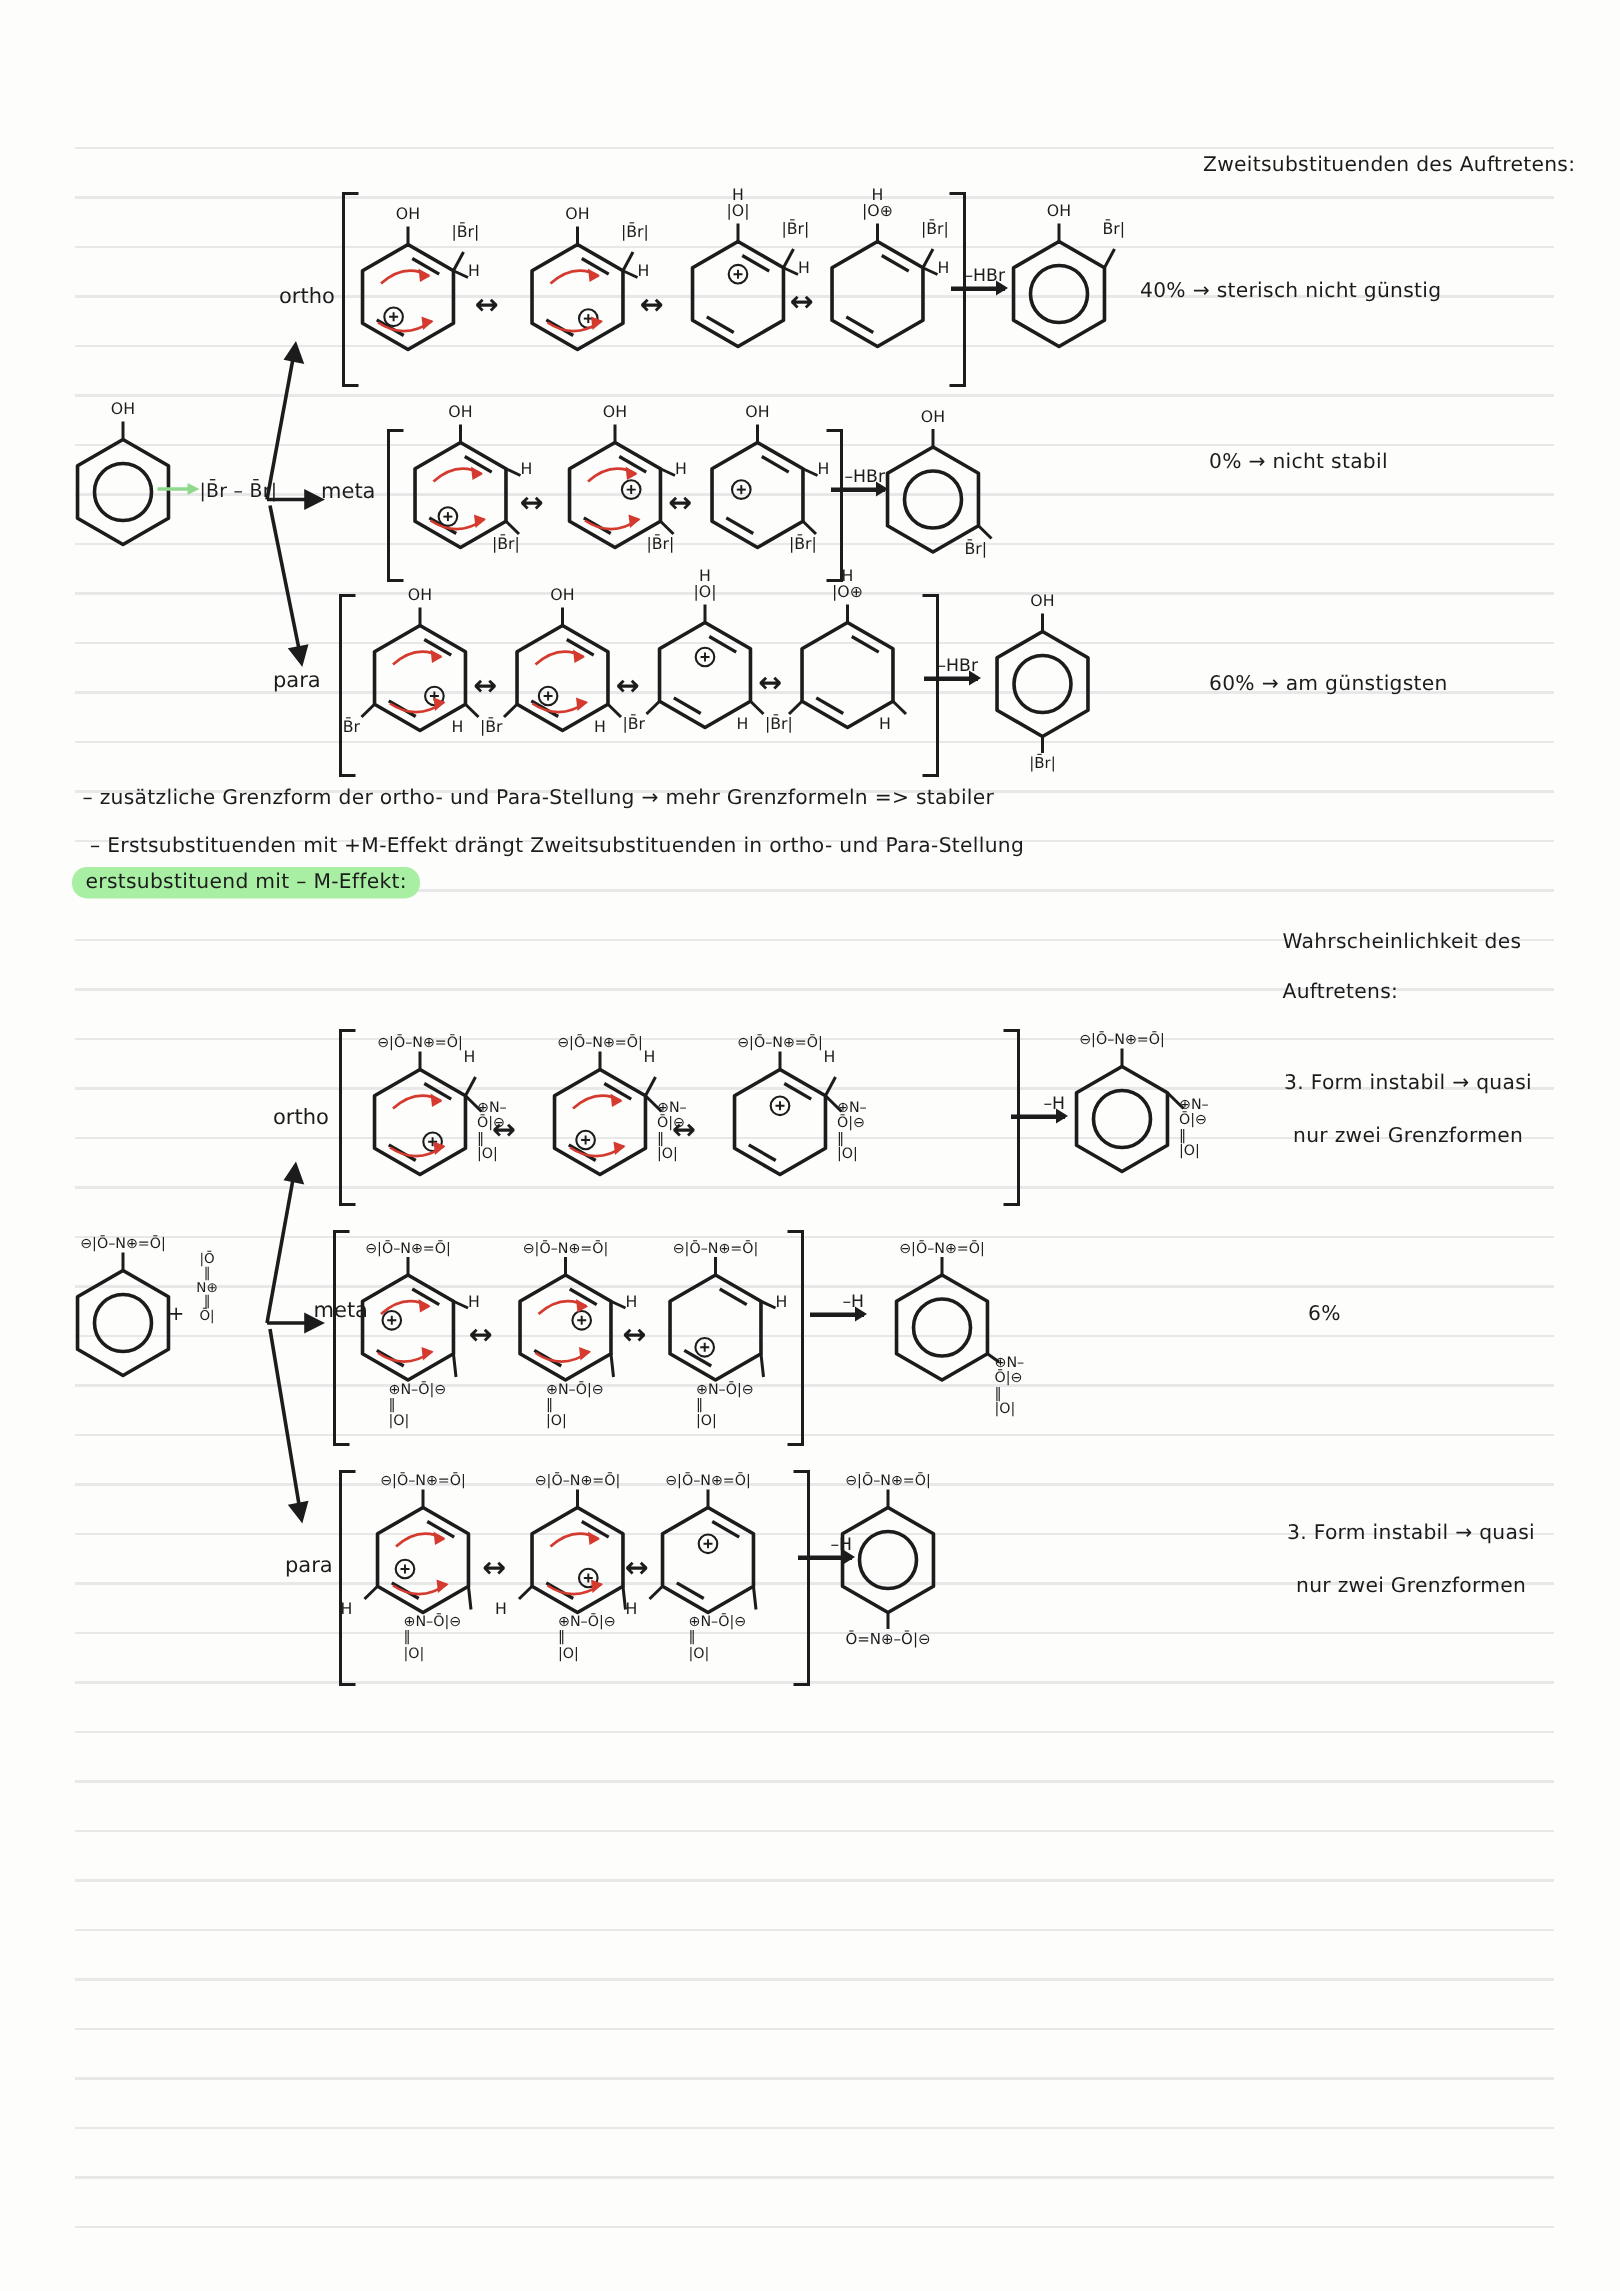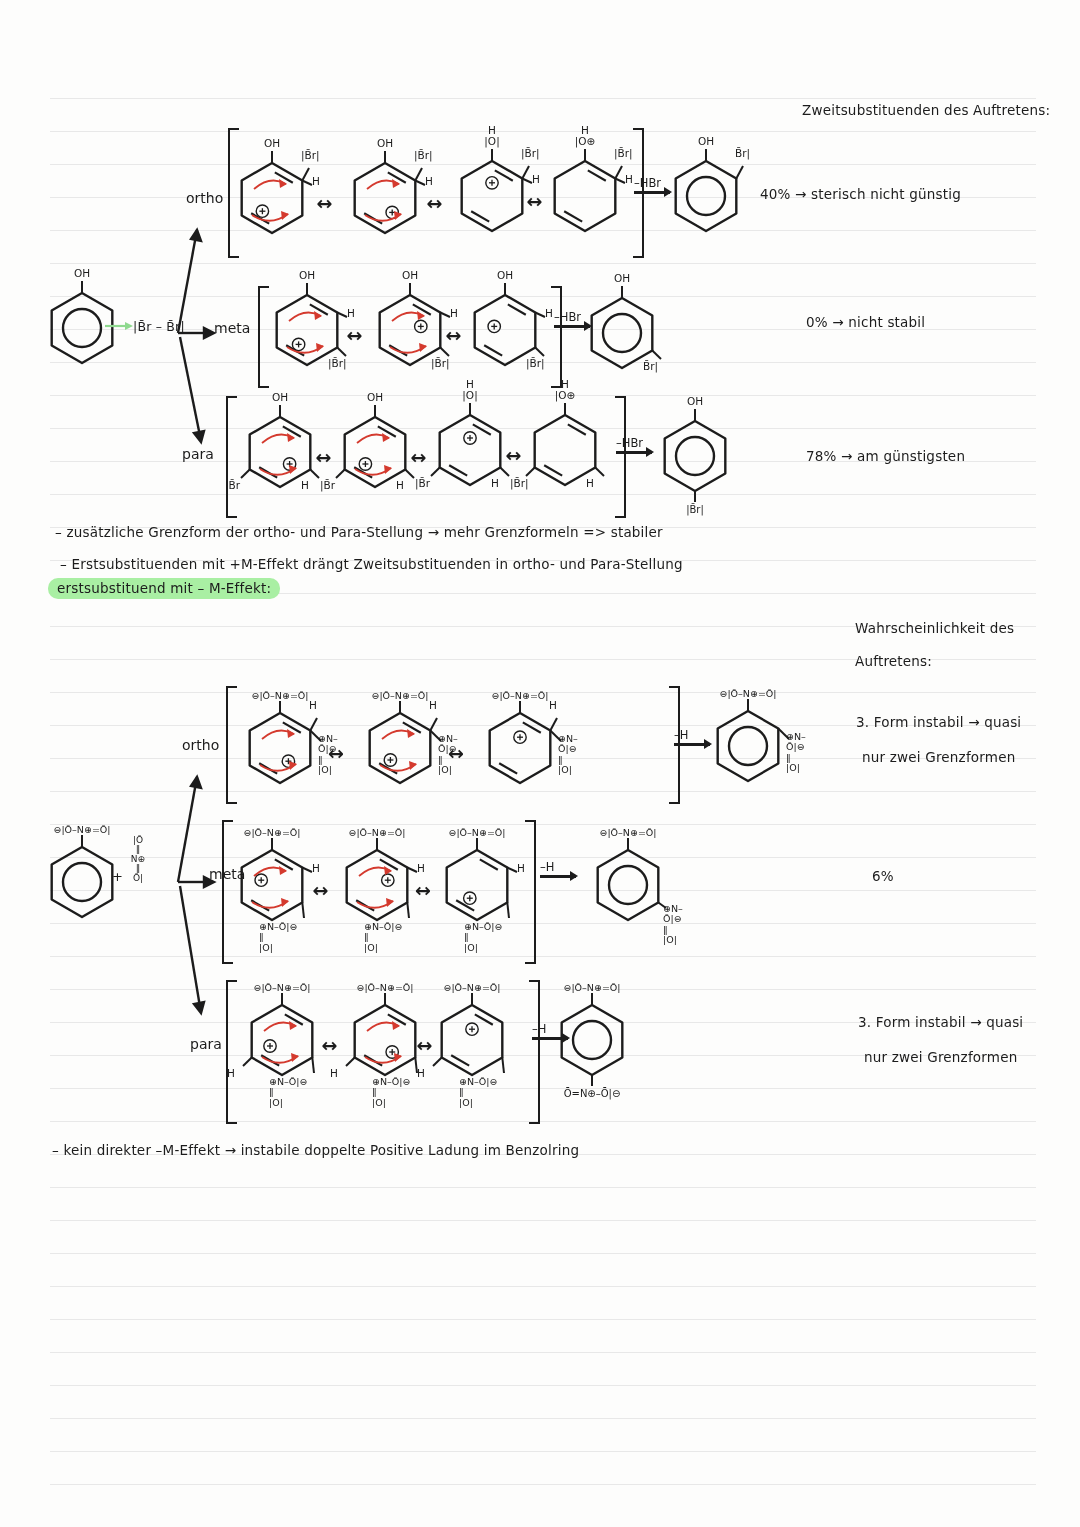--- a/index.html
+++ b/index.html
@@ -19,21 +19,21 @@
   .lb-bl{left:10px;top:112px;}
   .lb-br{left:86px;top:112px;}
   .lb-b{left:-10px;right:-10px;top:132px;text-align:center;font-size:10px;}
   .lb-rn{left:103px;top:70px;font-size:9.5px;}
   .lb-rb{left:100px;top:103px;font-size:9.5px;}
   .lb-bn{left:52px;top:121px;font-size:9.5px;}
   .resarrow{position:absolute;font-size:19px;font-weight:bold;z-index:3;}
   .brk{position:absolute;width:9px;}
   .brk.l{border-left:2.6px solid #1c1c1c;border-top:2.6px solid #1c1c1c;border-bottom:2.6px solid #1c1c1c;}
   .brk.r{border-right:2.6px solid #1c1c1c;border-top:2.6px solid #1c1c1c;border-bottom:2.6px solid #1c1c1c;}
-  .rxn{position:absolute;text-align:left;z-index:3;}
+  .rxn{position:absolute;text-align:right;z-index:3;}
   .rxn .rl{font-size:11.5px;margin-bottom:1px;}
   .rxn .ar{position:relative;width:36px;height:2.6px;background:#1c1c1c;margin:0 auto;}
   .rxn .ar::after{content:"";position:absolute;right:-2px;top:-4.4px;width:0;height:0;
        border:5.5px solid transparent;border-left:8px solid #1c1c1c;border-right:0;}
   .vtext{position:absolute;font-size:9px;line-height:1.05;white-space:pre-line;text-align:center;}
   svg.overlay{position:absolute;z-index:2;}
 </style>
 </head>
 <body>
 
@@ -62,33 +62,32 @@
     </g>
   </svg>
 
   <svg class="overlay" style="left:104px;top:319px" width="32" height="14">
     <line x1="1" y1="7" x2="23" y2="7" stroke="#8fd98f" stroke-width="2.2"></line>
     <polygon points="29,7 21,3 21,11" fill="#8fd98f"></polygon>
   </svg>
 
   <div class="note" style="left:802px;top:102px">Zweitsubstituenden des Auftretens:</div>
   <div class="note" style="left:760px;top:186px">40% → sterisch nicht günstig</div>
-  <div class="note" style="left:806px;top:314px">0% → nicht stabil</div>
-  <div class="note" style="left:806px;top:448px">78% → am günstigsten</div>
+  <div class="note" style="left:806px;top:300px">0% → nicht stabil</div>
+  <div class="note" style="left:806px;top:448px">60% → am günstigsten</div>
   <div class="note" style="left:55px;top:524px">– zusätzliche Grenzform der ortho- und Para-Stellung → mehr Grenzformeln =&gt; stabiler</div>
   <div class="note" style="left:60px;top:556px">– Erstsubstituenden mit +M-Effekt drängt Zweitsubstituenden in ortho- und Para-Stellung</div>
   <div class="note" style="left:48px;top:580px"><span class="hl">erstsubstituend mit – M-Effekt:</span></div>
   <div class="note" style="left:855px;top:620px">Wahrscheinlichkeit des</div>
   <div class="note" style="left:855px;top:653px">Auftretens:</div>
   <div class="note" style="left:856px;top:714px">3. Form instabil → quasi</div>
   <div class="note" style="left:862px;top:749px">nur zwei Grenzformen</div>
   <div class="note" style="left:872px;top:868px">6%</div>
   <div class="note" style="left:858px;top:1014px">3. Form instabil → quasi</div>
   <div class="note" style="left:864px;top:1049px">nur zwei Grenzformen</div>
-  <div class="note" style="left:52px;top:1142px">– kein direkter –M-Effekt → instabile doppelte Positive Ladung im Benzolring</div>
   <div class="note" style="left:133px;top:319px;font-size:12.5px">|B̄r – B̄r|</div>
   <div class="note" style="left:112px;top:869px;font-size:13px">+</div>
   <div class="vtext" style="left:126px;top:836px;width:24px">|Ō
 ‖
 N⊕
 ‖
 Ō|</div>
 
   <div id="diagram-layer">
       <div class="ring-block" style="left: 17px; top: 244px;"><svg width="130" height="170">

